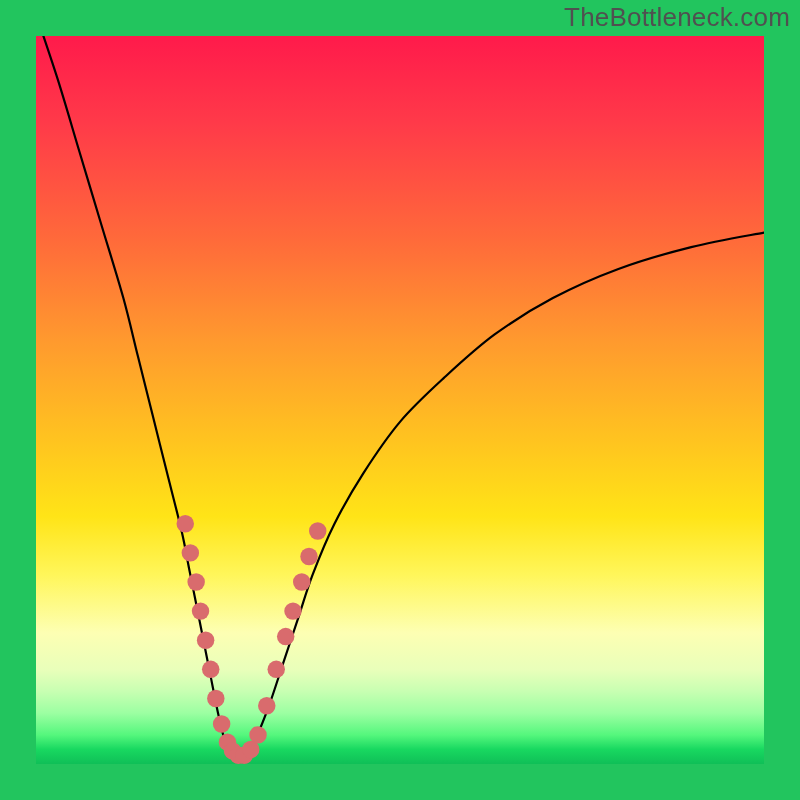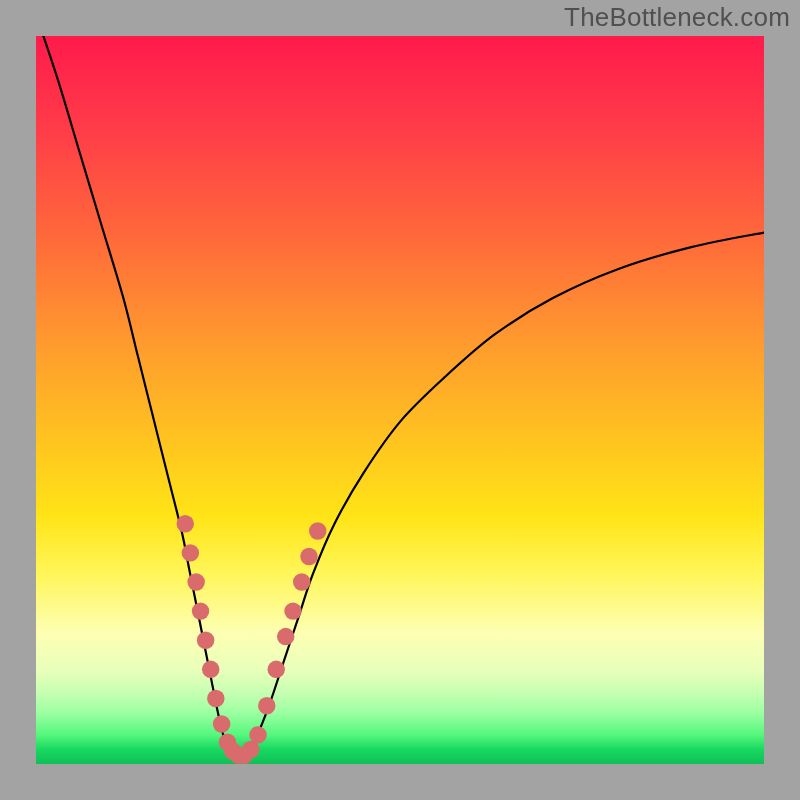--- a/index.html
+++ b/index.html
@@ -8,21 +8,21 @@
     width: 800px;
     height: 800px;
     background: #000;
     overflow: hidden;
     font-family: Arial, Helvetica, sans-serif;
   }
   .frame {
     position: relative;
     width: 800px;
     height: 800px;
-    background: #a3a3a3;
+    background: #22c55e;
   }
   .watermark {
     position: absolute;
     top: 2px;
     right: 10px;
     color: #505050;
     font-size: 26px;
     font-weight: 400;
     letter-spacing: 0.2px;
     z-index: 10;

